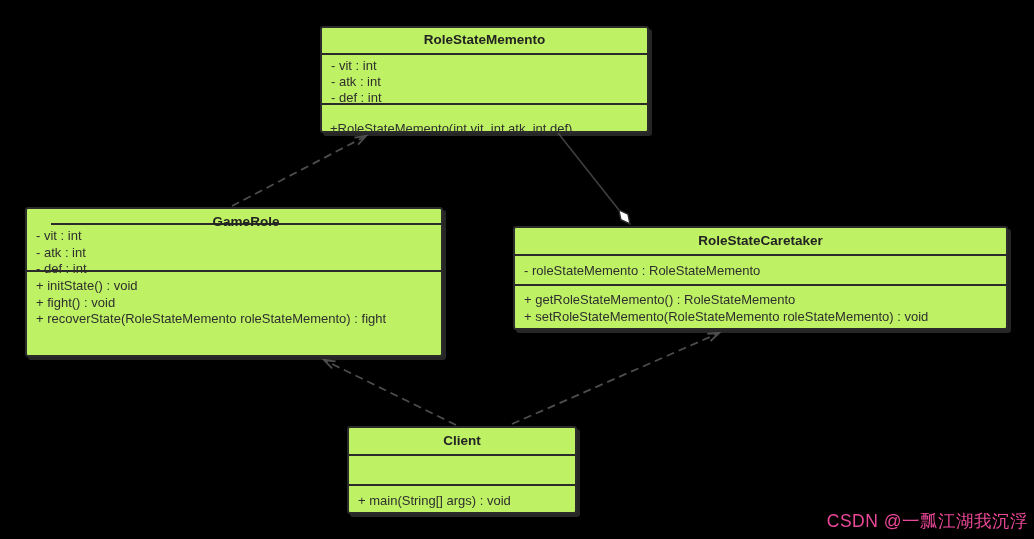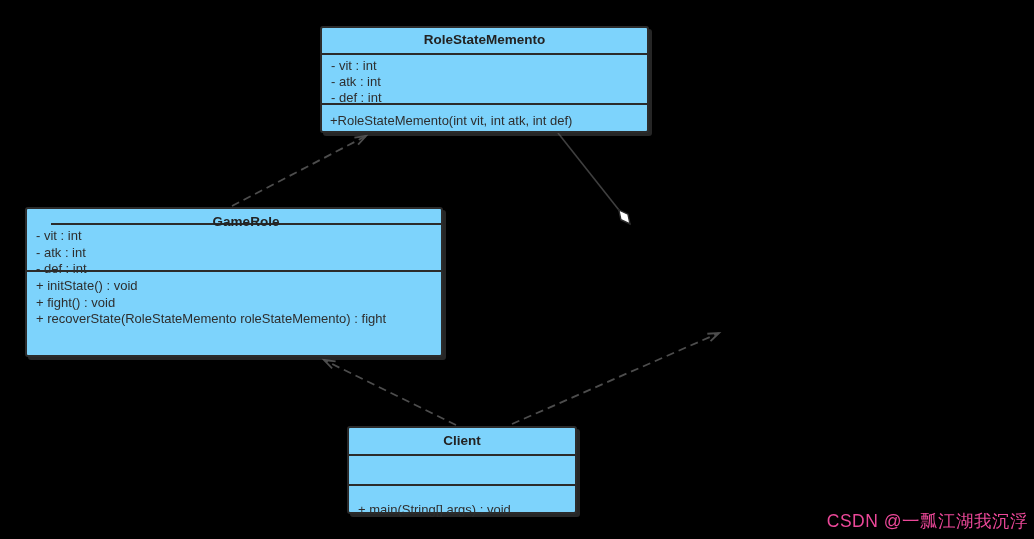--- a/index.html
+++ b/index.html
@@ -12,21 +12,21 @@
     font-family: "Liberation Sans", sans-serif;
   }
   svg.relations {
     position: absolute;
     left: 0; top: 0;
     width: 1034px; height: 539px;
   }
   .uml-class {
     position: absolute;
     box-sizing: border-box;
-    background: #7dd3fc;
+    background: #bef264;
     border: 2px solid #2b2b2b;
     border-radius: 3px;
     box-shadow: 3px 3px 0 rgba(110,110,110,0.35);
     color: #2e2e2e;
     font-size: 13px;
   }
   .uml-title {
     box-sizing: border-box;
     border-bottom: 2px solid #2b2b2b;
     text-align: center;
@@ -43,33 +43,33 @@
     box-sizing: border-box;
     padding: 5px 6px 0 9px;
   }
   .uml-row { line-height: 16px; white-space: nowrap; }
   .gm .uml-row { line-height: 16.5px; }
   .ct .uml-row { line-height: 17px; }
   
   #cls-memento   { left: 320px; top: 26px;  width: 329px; height: 107px; }
   #cls-memento   .uml-title   { height: 27px; line-height: 24px; }
   #cls-memento   .uml-attrs   { height: 50px; }
-  #cls-memento   .uml-methods { height: 26px; padding-top: 8px; padding-left: 8px; }
+  #cls-memento   .uml-methods { height: 26px; padding-top: 16px; padding-left: 8px; }
   #cls-gamerole  { left: 25px;  top: 207px; width: 418px; height: 150px; }
   #cls-gamerole  .uml-title   { height: 16px; line-height: 25px; margin-left: 24px; }
   #cls-gamerole  .uml-attrs   { height: 47px; }
   #cls-gamerole  .uml-methods { height: 73px; padding-top: 6px; }
   #cls-caretaker { left: 513px; top: 226px; width: 495px; height: 104px; }
   #cls-caretaker .uml-title   { height: 28px; line-height: 25px; }
   #cls-caretaker .uml-attrs   { height: 30px; padding-top: 6px; }
   #cls-caretaker .uml-methods { height: 42px; padding-top: 5px; }
   #cls-client    { left: 347px; top: 426px; width: 230px; height: 88px; }
   #cls-client    .uml-title   { height: 28px; line-height: 25px; }
   #cls-client    .uml-attrs   { height: 30px; }
-  #cls-client    .uml-methods { height: 28px; padding-top: 16px; }
+  #cls-client    .uml-methods { height: 28px; padding-top: 7px; }
   .watermark {
     position: absolute;
     right: 6px;
     bottom: 6px;
     color: #ec4899;
     font-size: 17.5px;
     letter-spacing: 0.5px;
   }
 </style>
 </head>
@@ -111,20 +111,30 @@
       <div class="uml-row">- atk : int</div>
       <div class="uml-row">- def : int</div>
     </div>
     <div class="uml-methods">
       <div class="uml-row">+ initState() : void</div>
       <div class="uml-row">+ fight() : void</div>
       <div class="uml-row">+ recoverState(RoleStateMemento roleStateMemento) : fight</div>
     </div>
   </div>
 
+  <div class="uml-class ct" id="cls-caretaker">
+    <div class="uml-title">RoleStateCaretaker</div>
+    <div class="uml-attrs">
+      <div class="uml-row">- roleStateMemento : RoleStateMemento</div>
+    </div>
+    <div class="uml-methods">
+      <div class="uml-row">+ getRoleStateMemento() : RoleStateMemento</div>
+      <div class="uml-row">+ setRoleStateMemento(RoleStateMemento roleStateMemento) : void</div>
+    </div>
+  </div>
 
   <div class="uml-class" id="cls-client">
     <div class="uml-title">Client</div>
     <div class="uml-attrs"></div>
     <div class="uml-methods">
       <div class="uml-row">+ main(String[] args) : void</div>
     </div>
   </div>
 
   <div class="watermark">CSDN @一瓢江湖我沉浮</div>

